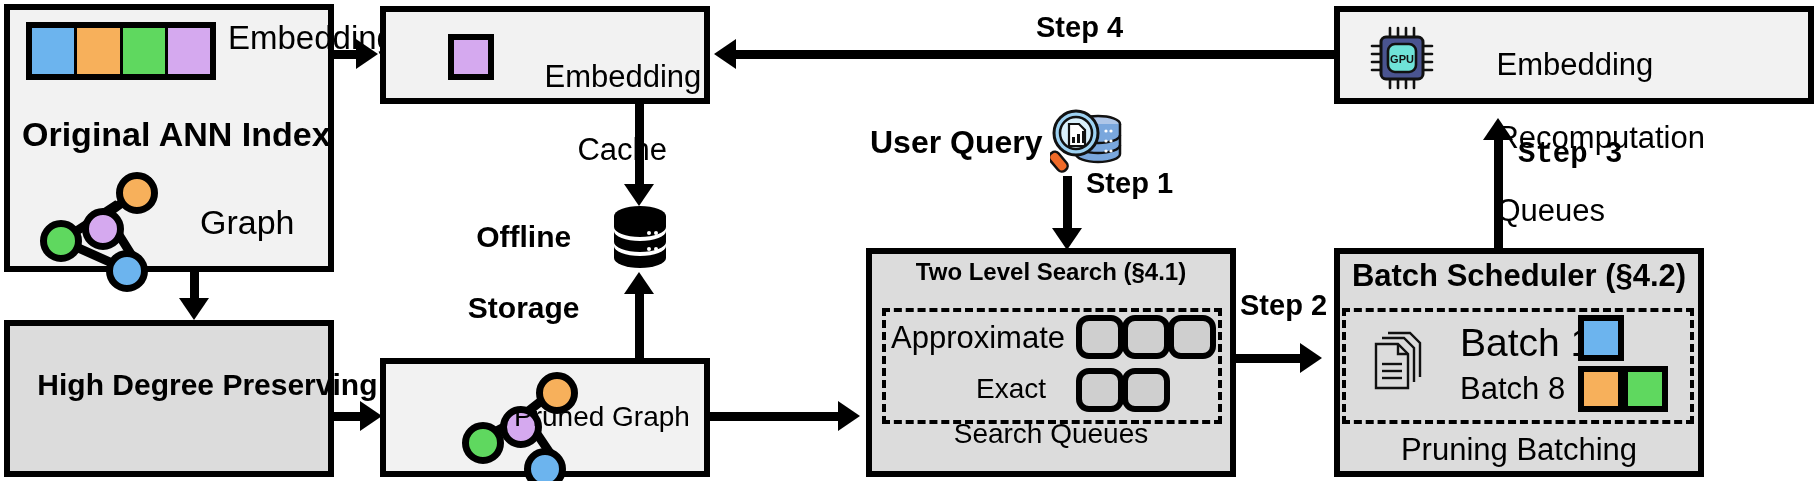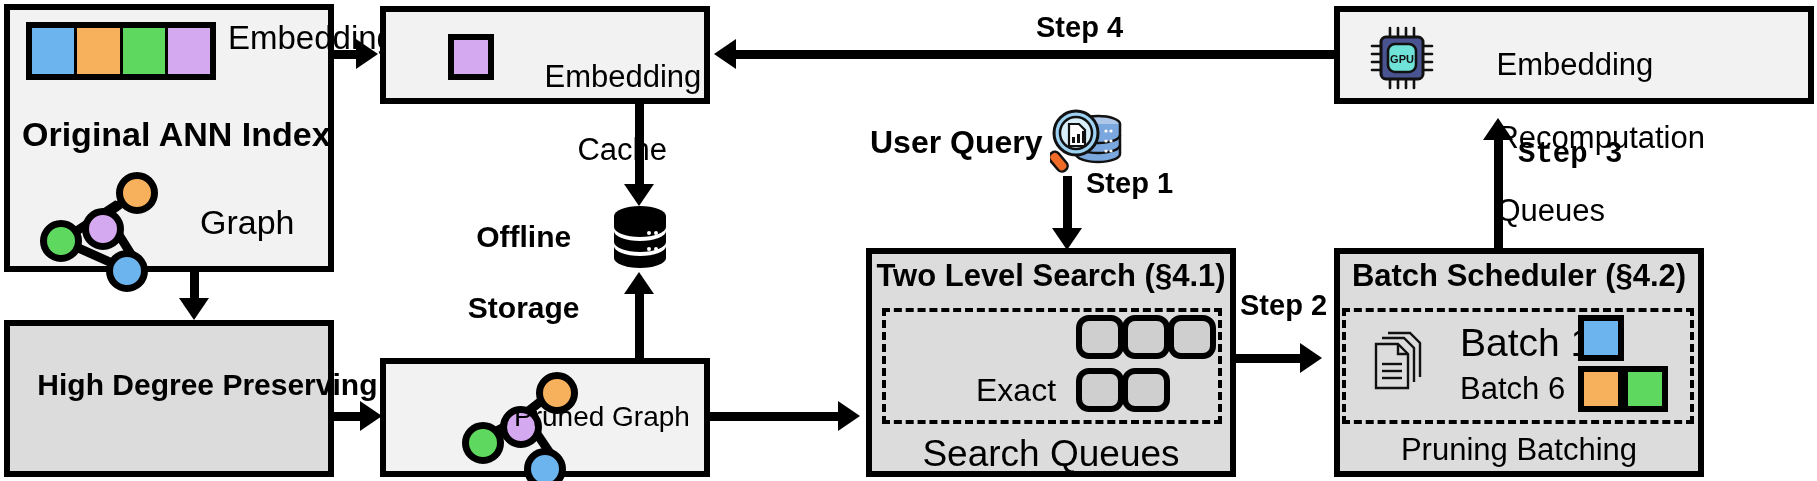--- a/index.html
+++ b/index.html
@@ -202,32 +202,33 @@
 
       <path d="M19 20 h10 l6 6 v16 h-16 z" fill="#ffffff" stroke="#111" stroke-width="2.2"></path>
       <rect x="22" y="33" width="3" height="6" fill="#111"></rect>
       <rect x="27" y="30" width="3" height="9" fill="#111"></rect>
       <rect x="32" y="27" width="3" height="12" fill="#111"></rect>
     </svg>
   </div>
 
   <div class="box shaded" style="left:866px; top:248px; width:370px; height:229px;">
   </div>
-  <div class="lbl c bold" style="left:866px; top:258px; width:370px; font-size:31px;">Two Level Search (§4.1)</div>
+  <div class="lbl c bold" style="left:866px; top:258px; width:370px; font-size:24px;">Two Level Search (§4.1)</div>
   <div class="dashed" style="left:882px; top:308px; width:340px; height:116px;"></div>
 
+  <div class="lbl" style="left:891px; top:320px; font-size:31px;">Approximate</div>
   <div class="slot" style="left:1076px; top:315px; width:48px; height:44px;"></div>
   <div class="slot" style="left:1122px; top:315px; width:48px; height:44px;"></div>
   <div class="slot" style="left:1168px; top:315px; width:48px; height:44px;"></div>
 
-  <div class="lbl" style="left:976px; top:372px; font-size:32px;">Exact</div>
+  <div class="lbl" style="left:976px; top:372px; font-size:28px;">Exact</div>
   <div class="slot" style="left:1076px; top:368px; width:48px; height:44px;"></div>
   <div class="slot" style="left:1122px; top:368px; width:48px; height:44px;"></div>
 
-  <div class="lbl c" style="left:866px; top:432px; width:370px; font-size:37px;">Search Queues</div>
+  <div class="lbl c" style="left:866px; top:417px; width:370px; font-size:28px;">Search Queues</div>
 
   <div class="box shaded" style="left:1334px; top:248px; width:370px; height:229px;">
   </div>
   <div class="lbl c bold" style="left:1334px; top:258px; width:370px; font-size:31px;">Batch Scheduler (§4.2)</div>
   <div class="dashed" style="left:1342px; top:308px; width:352px; height:116px;"></div>
 
   <div style="position:absolute; left:1372px; top:330px; width:50px; height:62px;">
     <svg viewBox="0 0 50 62" width="50" height="62" aria-hidden="true">
       <path d="M4 14 h22 l10 10 v34 h-32 z" fill="none" stroke="#111" stroke-width="2.4"></path>
       <path d="M10 8 h22 l10 10 v34" fill="none" stroke="#111" stroke-width="2.4"></path>
@@ -235,21 +236,21 @@
       <path d="M26 14 v10 h10" fill="none" stroke="#111" stroke-width="2.4"></path>
       <line x1="10" y1="34" x2="30" y2="34" stroke="#111" stroke-width="2.4"></line>
       <line x1="10" y1="41" x2="30" y2="41" stroke="#111" stroke-width="2.4"></line>
       <line x1="10" y1="48" x2="30" y2="48" stroke="#111" stroke-width="2.4"></line>
     </svg>
   </div>
 
   <div class="lbl" style="left:1460px; top:320px; font-size:39px;">Batch 1</div>
   <div class="tile" style="left:1578px; top:315px; width:46px; height:46px; background:#6cb4ee;"></div>
 
-  <div class="lbl" style="left:1460px; top:371px; font-size:31px;">Batch 6</div>
+  <div class="lbl" style="left:1460px; top:371px; font-size:31px;">Batch 8</div>
   <div class="tile" style="left:1578px; top:366px; width:46px; height:46px; background:#f7b05b;"></div>
   <div class="tile" style="left:1622px; top:366px; width:46px; height:46px; background:#5fd85f;"></div>
 
   <div class="lbl c" style="left:1334px; top:432px; width:370px; font-size:31px;">Pruning Batching</div>
 
   <div class="box" style="left:1334px; top:6px; width:480px; height:98px;">
   </div>
   <div style="position:absolute; left:1368px; top:24px; width:72px; height:68px;">
     <svg viewBox="0 0 72 68" width="72" height="68" aria-hidden="true">
       <g stroke="#111" stroke-width="2.6" stroke-linecap="round">

